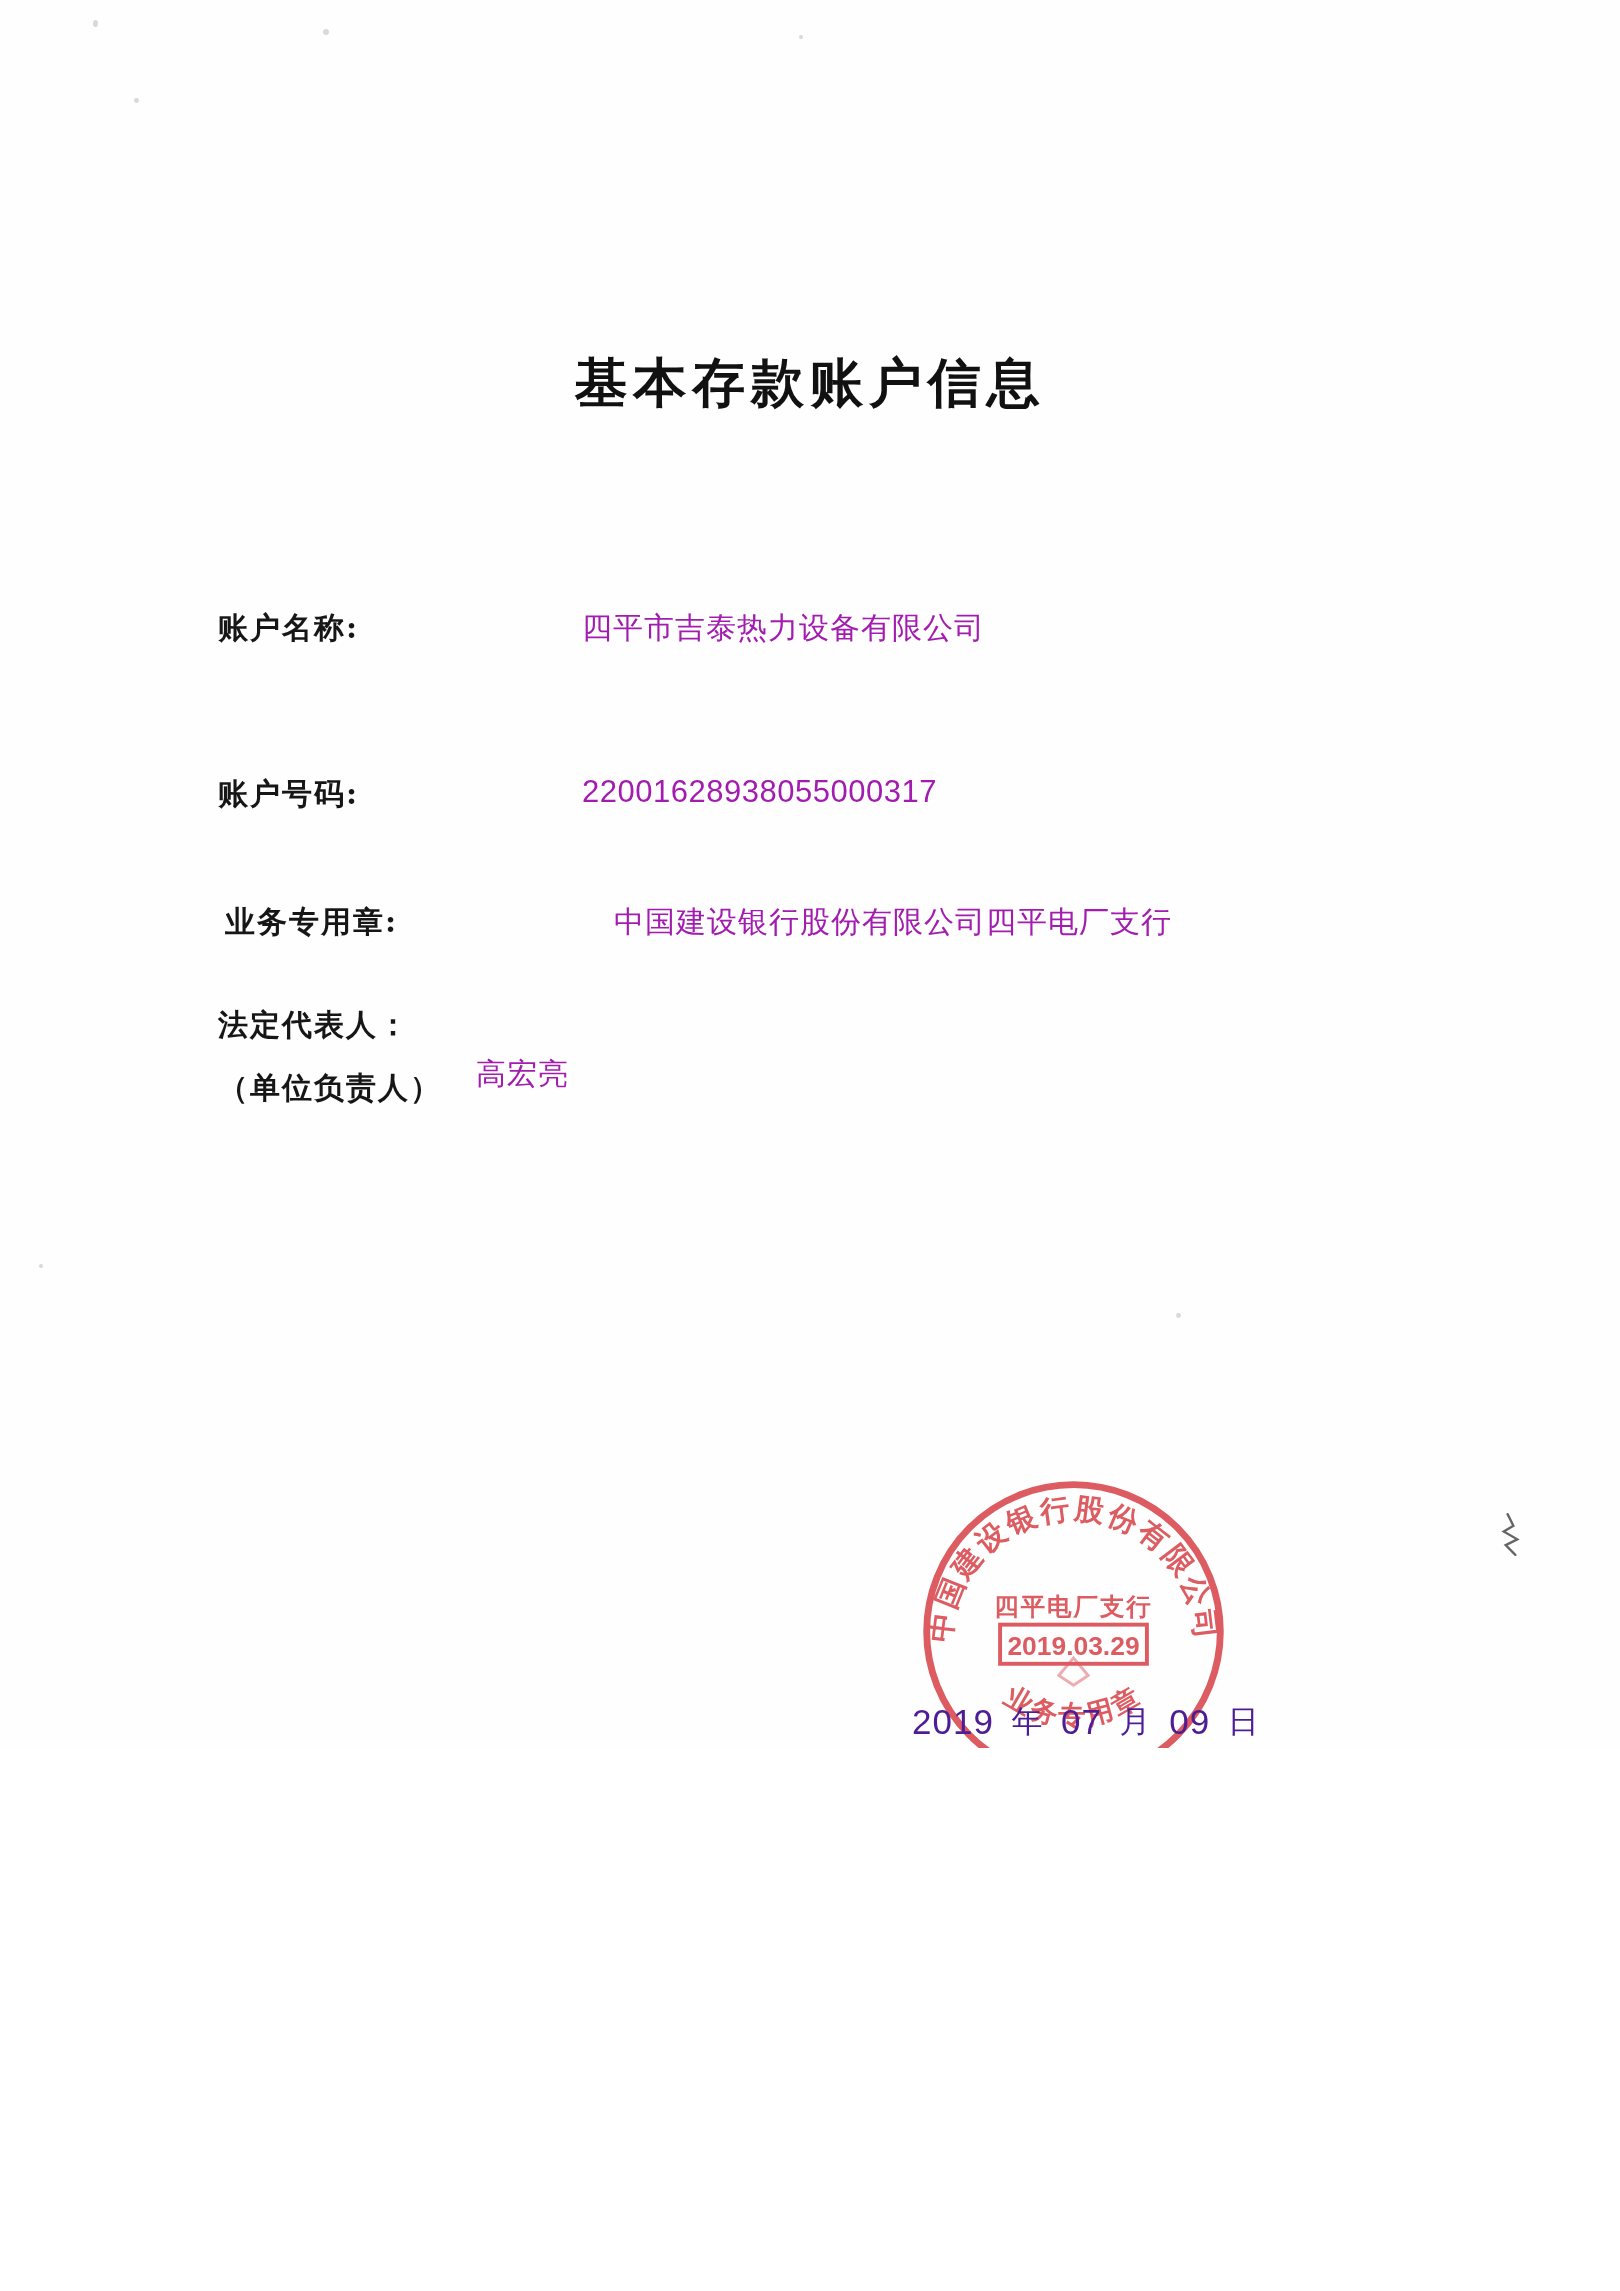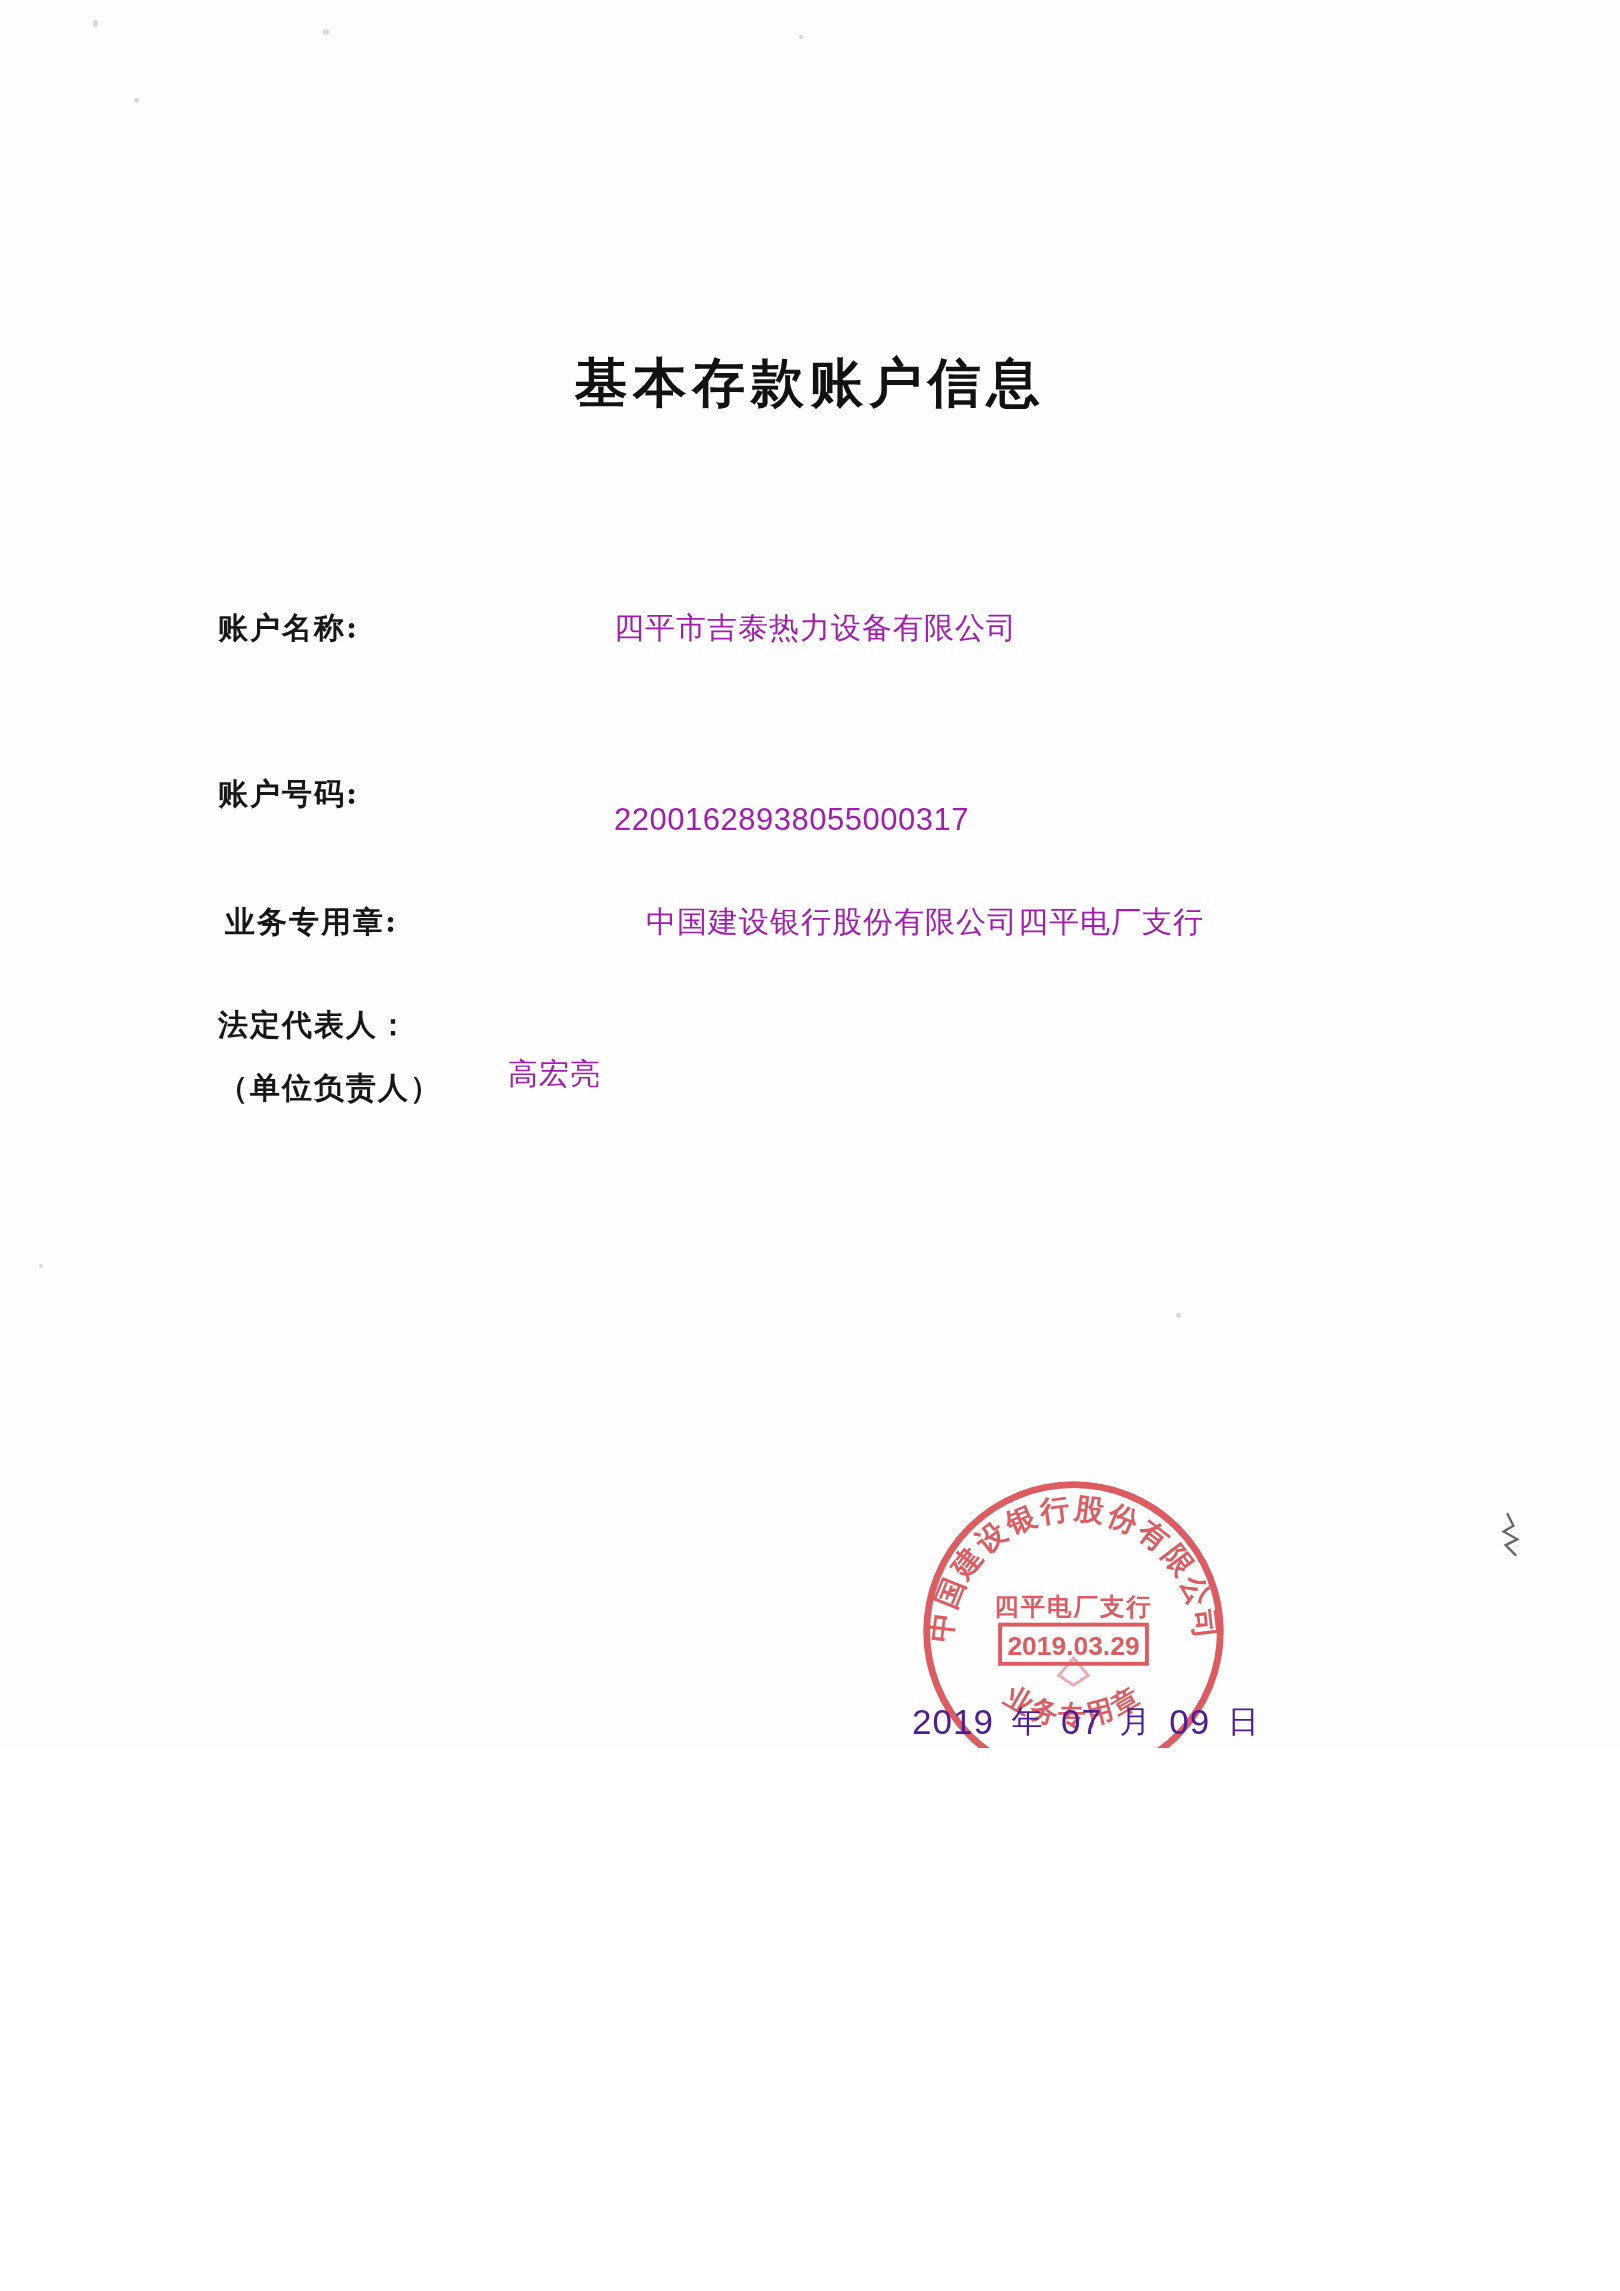--- a/index.html
+++ b/index.html
@@ -38,21 +38,20 @@
     font-weight: 700;
     letter-spacing: 5.9px;
     color: #111;
     font-family: "DejaVu Serif", "Liberation Serif", serif;
   }
 
   .field {
     position: absolute;
     display: flex;
     align-items: flex-start;
-    gap: 32px;
   }
   .field-label {
     font-size: 30px;
     font-weight: 700;
     letter-spacing: 2px;
     color: #161616;
     white-space: nowrap;
     font-family: "DejaVu Serif", "Liberation Serif", serif;
   }
   .field-value {
@@ -67,21 +66,21 @@
     font-family: "Liberation Sans", "DejaVu Sans", sans-serif;
     font-size: 31px;
     letter-spacing: 0.5px;
   }
 
   
   #f-name      { top: 608px; left: 218px; }
   #f-name .field-value   { margin-left: 223px; }
 
   #f-number    { top: 774px; left: 218px; }
-  #f-number .field-value { margin-left: 223px; margin-top: 28px; }
+  #f-number .field-value { margin-left: 223px; }
 
   #f-bank      { top: 902px; left: 225px; }
   #f-bank .field-value   { margin-left: 216px; }
 
   #f-legal     { top: 1005px; left: 218px; }
   .legal-label-wrap { display: flex; flex-direction: column; }
   .legal-label-2 { margin-top: 21.6px; }
   #f-legal .field-value { margin-left: 34px; margin-top: 49px; }
 
   #f-acctno    { top: 1215px; left: 206px; }

